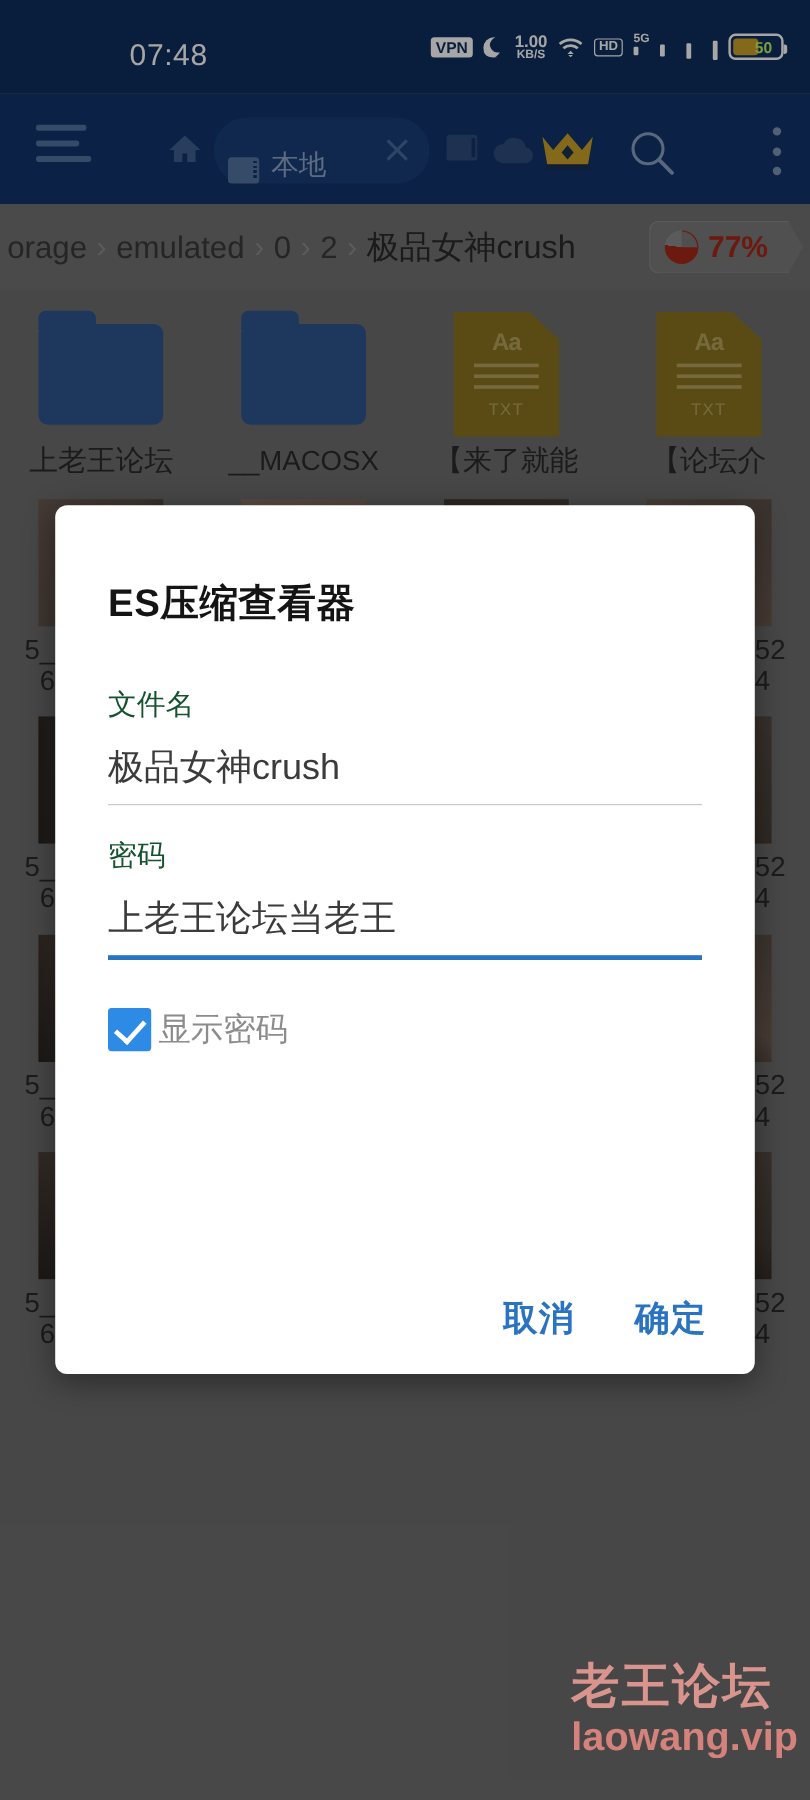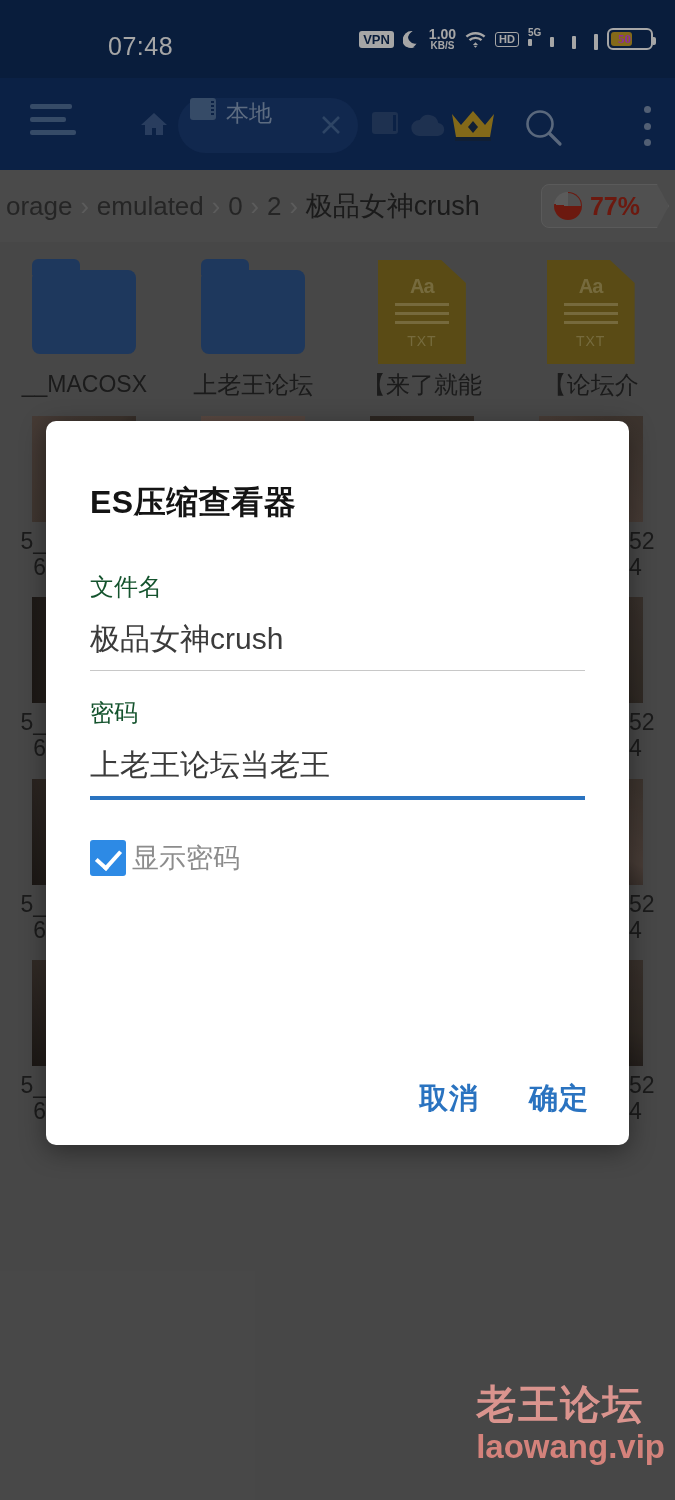--- a/index.html
+++ b/index.html
@@ -38,35 +38,35 @@
   .hd-badge { border:1.6px solid #fff; border-radius:3px; color:#fff; font-size:11px; font-weight:bold; padding:1px 3px; line-height:1; }
   .sig { display:flex; align-items:center; gap:18px; height:18px; position:relative; padding-top:6px; }
   .sig span { width:4px; background:#fff; border-radius:1px; }
   .sig .g { position:absolute; top:-3px; left:0; font-size:10px; color:#fff; font-weight:bold; }
   .battery {
     width:46px; height:22px; border:2px solid #fff; border-radius:6px;
     display:flex; align-items:center; padding:2px; position:relative;
   }
   .battery::after{ content:""; position:absolute; right:-5px; top:7px; width:3px; height:8px; background:#fff; border-radius:0 2px 2px 0; }
   .battery .fill { background:#c9a227; border-radius:3px; height:100%; width:55%; display:flex; align-items:center; justify-content:center; }
-  .battery .lvl { color:#d946ef; font-size:13px; font-weight:bold; position:absolute; left:9px;font-family:Liberation Serif, serif; }
+  .battery .lvl { color:#bef264; font-size:13px; font-weight:bold; position:absolute; left:20px; }
 
   
   .toolbar {
     height:92px; background:#12336a; display:flex; align-items:center; position:relative;
   }
   .hamburger { position:absolute; left:30px; top:26px; width:48px; height:40px; }
   .hamburger i { display:block; height:5px; background:#54739e; border-radius:2px; margin-bottom:8px; }
   .hamburger i:nth-child(1){ width:42px; }
   .hamburger i:nth-child(2){ width:36px; }
   .hamburger i:nth-child(3){ width:46px; }
   .home-icon { position:absolute; left:138px; top:30px; width:32px; height:32px; }
   .tab-chip {
     position:absolute; left:178px; top:20px; height:55px; width:180px;
-    background:#1b3e78; border-radius:28px; display:flex; align-items:flex-start; padding:0 12px;font-family:Liberation Serif, serif;
+    background:#1b3e78; border-radius:28px; display:flex; align-items:flex-end; padding:0 12px;font-family:Liberation Serif, serif;
   }
   .sd-icon { width:26px; height:22px; background:#54739e; border-radius:3px; position:relative; flex:none; }
   .sd-icon::after{ content:""; position:absolute; right:2px; top:3px; width:3px; height:16px;
      background:repeating-linear-gradient(#12336a 0 2px,transparent 2px 4px); }
   .tab-label { color:#8fa6c6; font-size:23px; margin-left:10px; }
   .tab-close { position:absolute; right:14px; top:14px; width:26px; height:26px; }
   .tb-icon { position:absolute; top:30px; }
   .dots { position:absolute; right:24px; top:28px; width:8px; height:40px; display:flex; flex-direction:column; justify-content:space-between; align-items:center; }
   .dots i { width:7px; height:7px; border-radius:50%; background:#7e93b2; display:block; }
 
@@ -265,27 +265,27 @@
       <span class="pie"></span>
       <span class="pct">77%</span>
     </span>
   </div>
 
   <div class="grid" id="file-grid">
       <div class="cell">
         <div class="thumb-box">
           <div class="folder"></div>
         </div>
+        <div class="fname cn">上老王论坛</div>
+      </div>
+      <div class="cell">
+        <div class="thumb-box">
+          <div class="folder"></div>
+        </div>
         <div class="fname">__MACOSX</div>
-      </div>
-      <div class="cell">
-        <div class="thumb-box">
-          <div class="folder"></div>
-        </div>
-        <div class="fname cn">上老王论坛</div>
       </div>
       <div class="cell">
         <div class="thumb-box">
           <div class="txtfile">
             <div class="aa">Aa</div>
             <div class="ln"></div>
             <div class="ln"></div>
             <div class="ln"></div>
             <div class="tx">TXT</div>
           </div>

